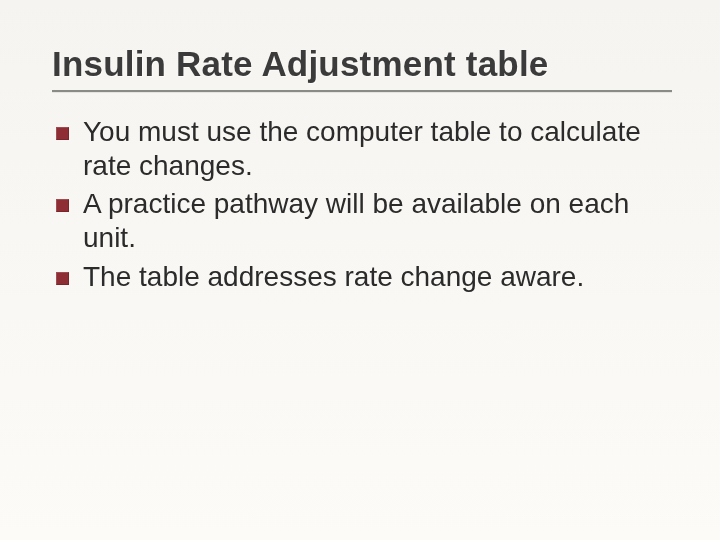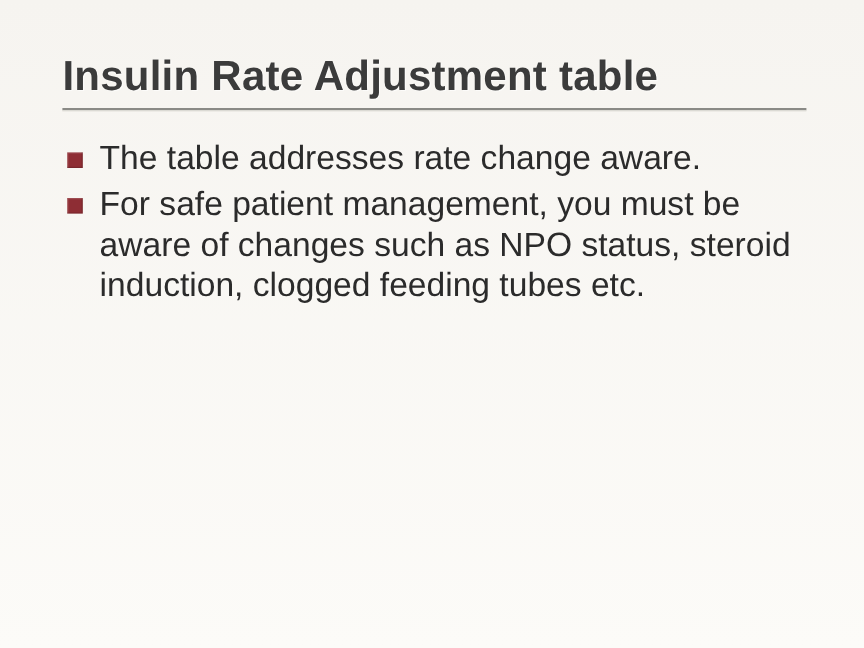--- a/index.html
+++ b/index.html
@@ -62,20 +62,24 @@
 </style>
 </head>
 <body>
 
 <div class="slide">
   <h1 class="title">Insulin Rate Adjustment table</h1>
   <hr class="rule">
   <ul class="bullets">
     <li>
       <span class="bullet-icon"></span>
-      <span class="bullet-text">The table addresses rate change aware.</span>
+      <span class="bullet-text">You must use the computer table to calculate rate changes.</span>
     </li>
     <li>
       <span class="bullet-icon"></span>
-      <span class="bullet-text">For safe patient management, you must be aware of changes such as NPO status, steroid induction, clogged feeding tubes etc.</span>
+      <span class="bullet-text">A practice pathway will be available on each unit.</span>
+    </li>
+    <li>
+      <span class="bullet-icon"></span>
+      <span class="bullet-text">The table addresses rate change aware.</span>
     </li>
   </ul>
 </div>
 
 </body></html>

